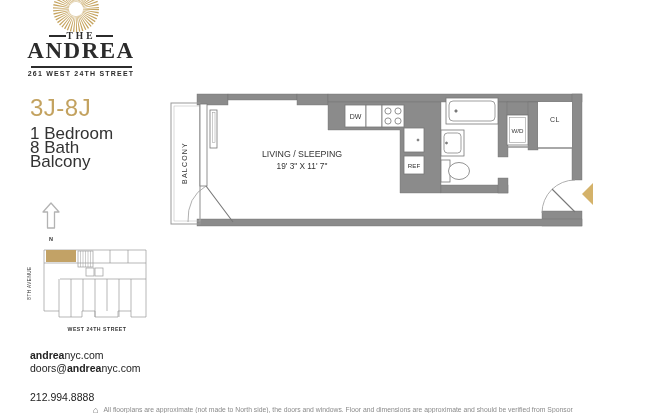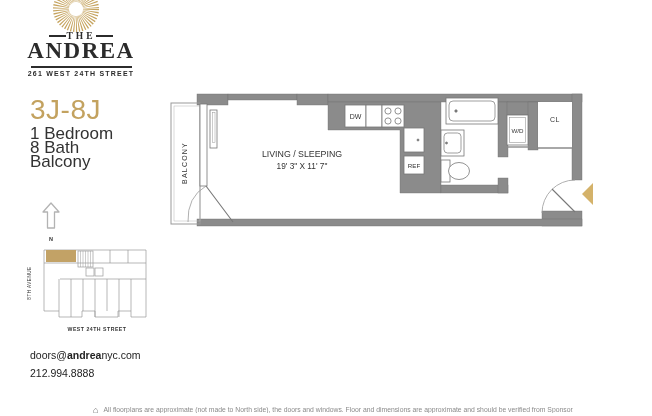--- a/index.html
+++ b/index.html
@@ -14,26 +14,26 @@
   .sunburst{position:absolute;left:0;top:0;}
   .the-row{position:absolute;top:31px;left:0;width:162px;display:flex;justify-content:center;align-items:center;}
   .the-row .dash{width:17px;height:1.5px;background:#2b2b2b;display:inline-block;}
   .the-row .the{font-family:"Liberation Serif", serif;font-size:9.5px;font-weight:bold;letter-spacing:3px;color:#2b2b2b;}
   .brand-name{position:absolute;top:38px;left:0;width:162px;text-align:center;
     font-family:"Liberation Serif", serif;font-size:23px;font-weight:bold;letter-spacing:1.5px;color:#2b2b2b;}
   .brand-rule{position:absolute;top:66px;left:31px;width:101px;height:2px;background:#2c2c2c;}
   .brand-address{position:absolute;top:70px;left:0;width:162px;text-align:center;
     font-size:7px;font-weight:bold;letter-spacing:1.2px;color:#2b2b2b;}
   
-  .unit-id{position:absolute;left:30px;top:94px;font-size:28px;letter-spacing:.5px;color:#c3a25f;}
+  .unit-id{position:absolute;left:30px;top:94px;font-size:24px;letter-spacing:.5px;color:#c3a25f;}
   .unit-features{position:absolute;left:30px;top:127px;font-size:17px;line-height:14px;color:#333;}
   
   .contact{position:absolute;left:30px;top:349px;font-size:10.5px;line-height:13px;color:#222;}
   .contact .b{font-weight:bold;}
-  .contact .phone{margin-top:5px;}
+  .contact .phone{margin-top:16px;}
   
   .footer{position:absolute;left:93px;top:406px;width:500px;display:flex;gap:5px;align-items:flex-start;}
   .footer .house{font-size:9px;color:#555;line-height:9px;}
   .footer .txt{font-size:6.8px;color:#8a8a8a;white-space:nowrap;overflow:hidden;width:470px;}
   
   text{font-family:"Liberation Sans", sans-serif;fill:#333;}
 </style>
 </head>
 <body>
 
@@ -164,20 +164,21 @@
   <text x="302" y="157" text-anchor="middle" font-size="8.8" fill="#2f2f2f">LIVING / SLEEPING</text>
   <text x="302" y="169" text-anchor="middle" font-size="8.3" fill="#2f2f2f">19' 3" X 11' 7"</text>
   <text x="187" y="163" text-anchor="middle" font-size="7" letter-spacing="1.2" transform="rotate(-90 187 163)">BALCONY</text>
   <text x="355.5" y="119" text-anchor="middle" font-size="7">DW</text>
   <text x="414" y="167.5" text-anchor="middle" font-size="6.2">REF</text>
   <text x="517.5" y="132.5" text-anchor="middle" font-size="6.2">W/D</text>
   <text x="555" y="122" text-anchor="middle" font-size="7" letter-spacing="0.5">CL</text>
 </svg>
 
 <div class="contact">
+  <div><span class="b">andrea</span><span>nyc.com</span></div>
   <div><span>doors@</span><span class="b">andrea</span><span>nyc.com</span></div>
   <div class="phone">212.994.8888</div>
 </div>
 
 <div class="footer">
   <span class="house">⌂</span>
   <span class="txt">All floorplans are approximate (not made to North side), the doors and windows. Floor and dimensions are approximate and should be verified from Sponsor. The artist representation and...</span>
 </div>
 
 </body></html>

